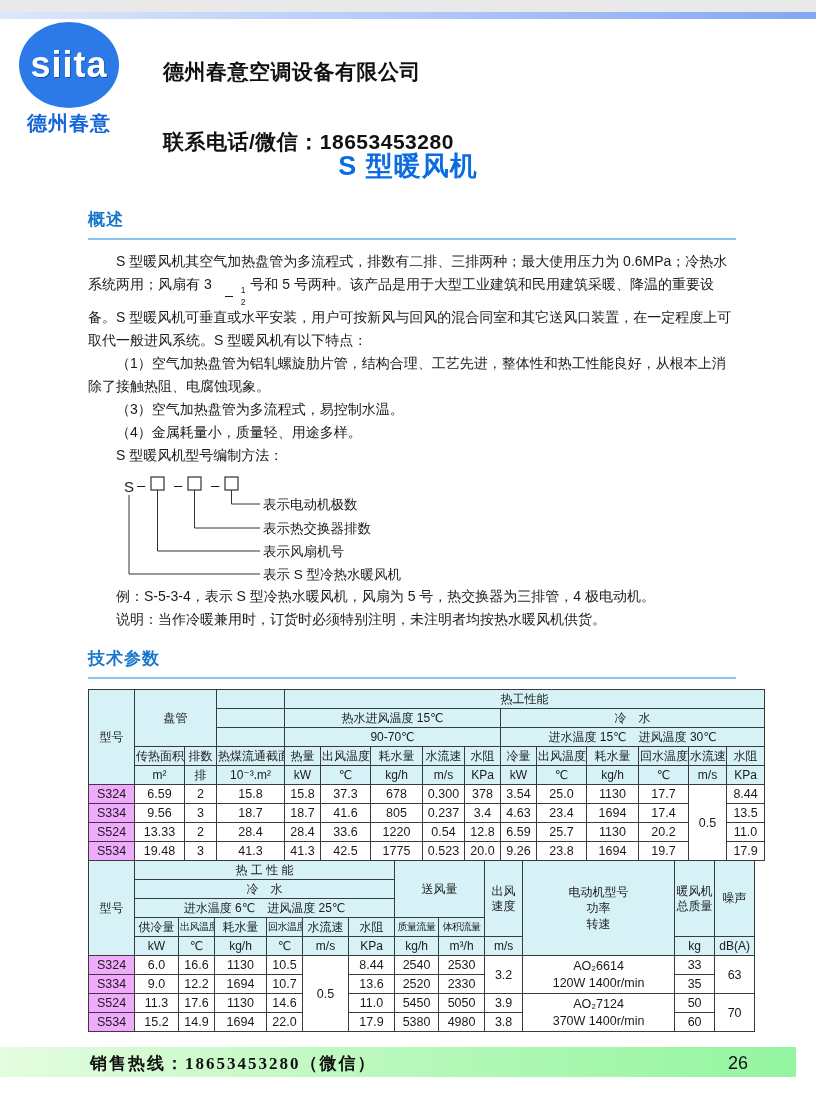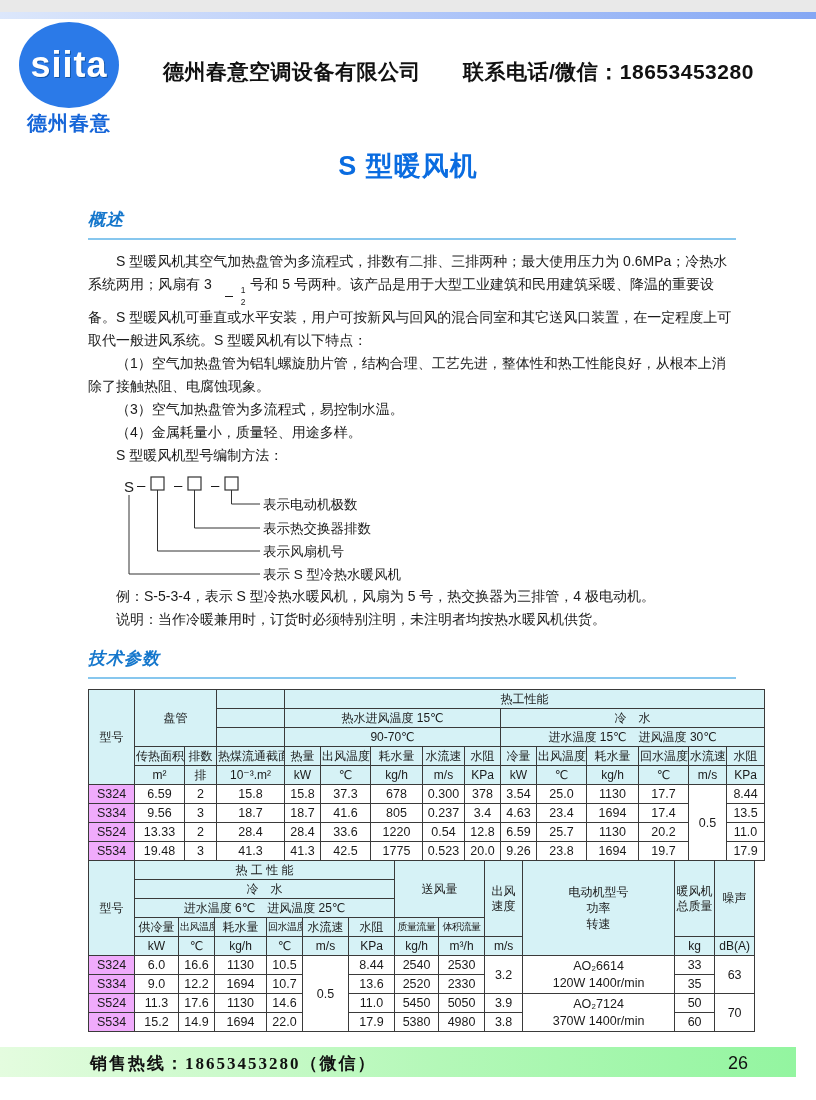--- a/index.html
+++ b/index.html
@@ -19,32 +19,32 @@
   .logo-ellipse {
     width:100px; height:86px; border-radius:50%;
     background:#2b7ae8; display:flex; align-items:center; justify-content:center;
     margin:0 auto;
   }
   .logo-ellipse span {
     color:#ffffff; font-weight:bold; font-size:36px; letter-spacing:1px;
     text-shadow:1px 1px 0 #1255a8;
   }
   .logo-sub { margin-top:2px; color:#1565d8; font-size:20px; font-weight:bold; letter-spacing:1px; }
-  .hdr-line { position:absolute; left:163px; top:38px; display:flex; gap:42px; align-items:baseline; }
+  .hdr-line { position:absolute; left:163px; top:38px; display:flex; gap:42px; align-items:baseline;flex-direction:column; }
   .company  { font-size:21px; font-weight:bold; color:#111; letter-spacing:0.5px; }
   .contact  { font-size:21px; font-weight:bold; color:#111; letter-spacing:0.5px; }
   
   .title {
     position:absolute; top:136px; left:0; width:816px; text-align:center;
     color:#0a6ce0; font-size:27px; font-weight:bold; letter-spacing:1px;
   }
   
   .content { position:absolute; top:196px; left:88px; width:648px; }
   .sec-head {
-    border-bottom:2px solid #87c7ee; padding-bottom:7px; margin-bottom:10px;font-style:italic;
+    border-bottom:2px solid #87c7ee; padding-bottom:7px; margin-bottom:10px;
   }
   .sec-head h2 { color:#1577cc; font-size:17px; font-weight:bold; letter-spacing:1px; }
   .sec2 { margin-top:16px; }
   p.body { font-size:14px; line-height:23px; text-indent:2em; }
   .frac { display:inline-flex; flex-direction:column; align-items:center; vertical-align:-4px; line-height:1; margin:0 1px; }
   .frac .n, .frac .d { font-size:8.5px; }
   .frac .bar { width:8px; border-top:1px solid #1a1a1a; margin:1px 0; }
   
   .diagram { margin:4px 0 2px 22px; display:block; }
   .diagram text { font-family:"Liberation Sans","DejaVu Sans",sans-serif; fill:#1a1a1a; }

